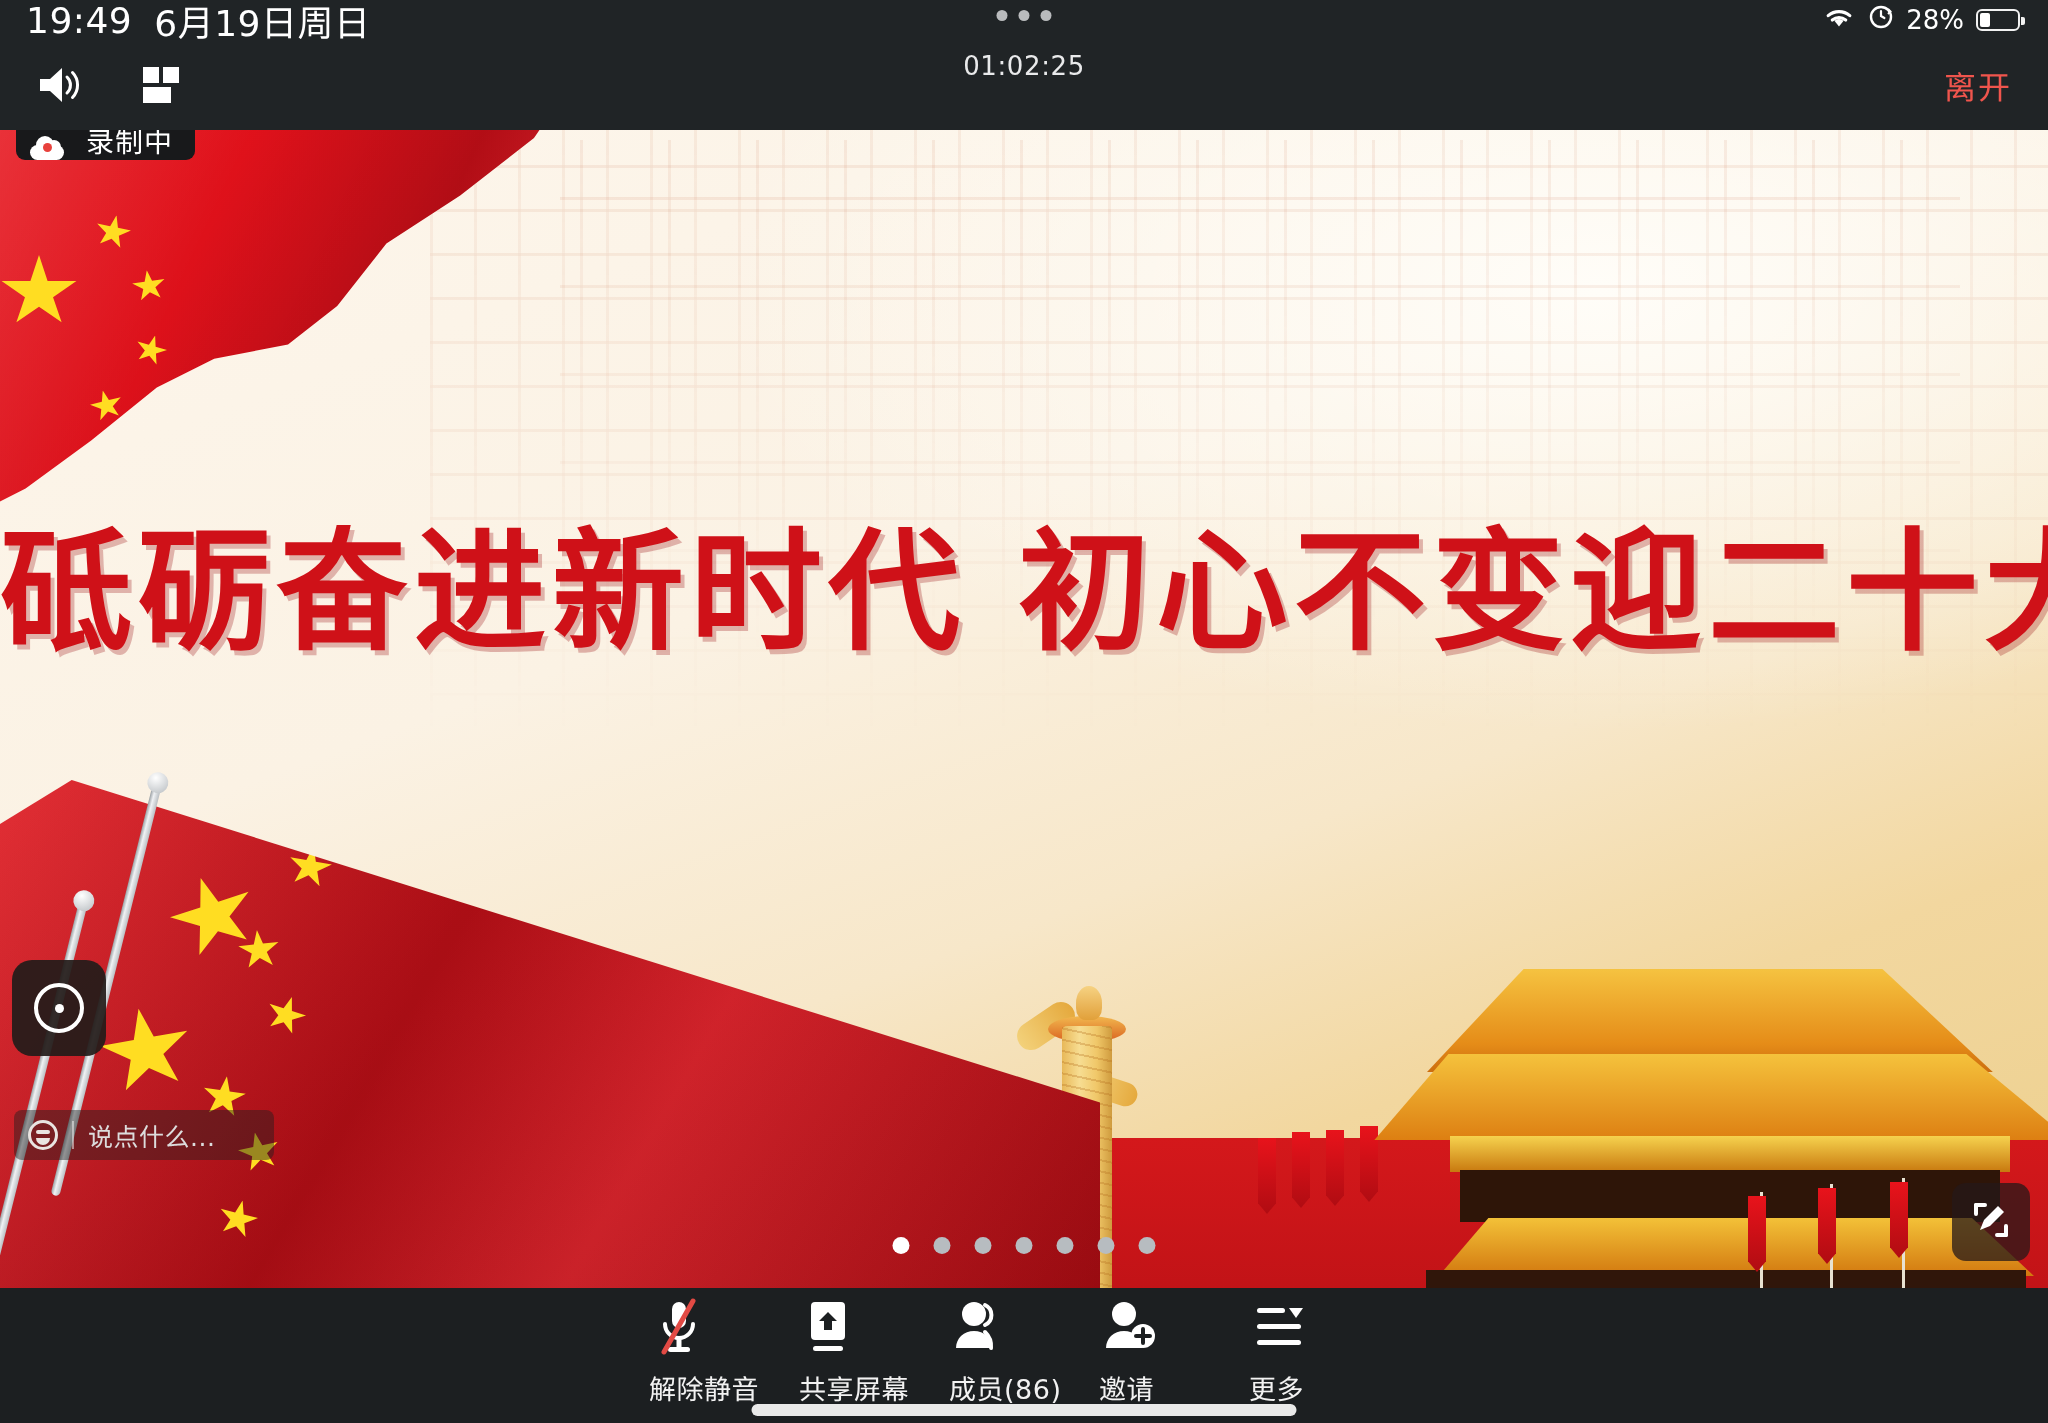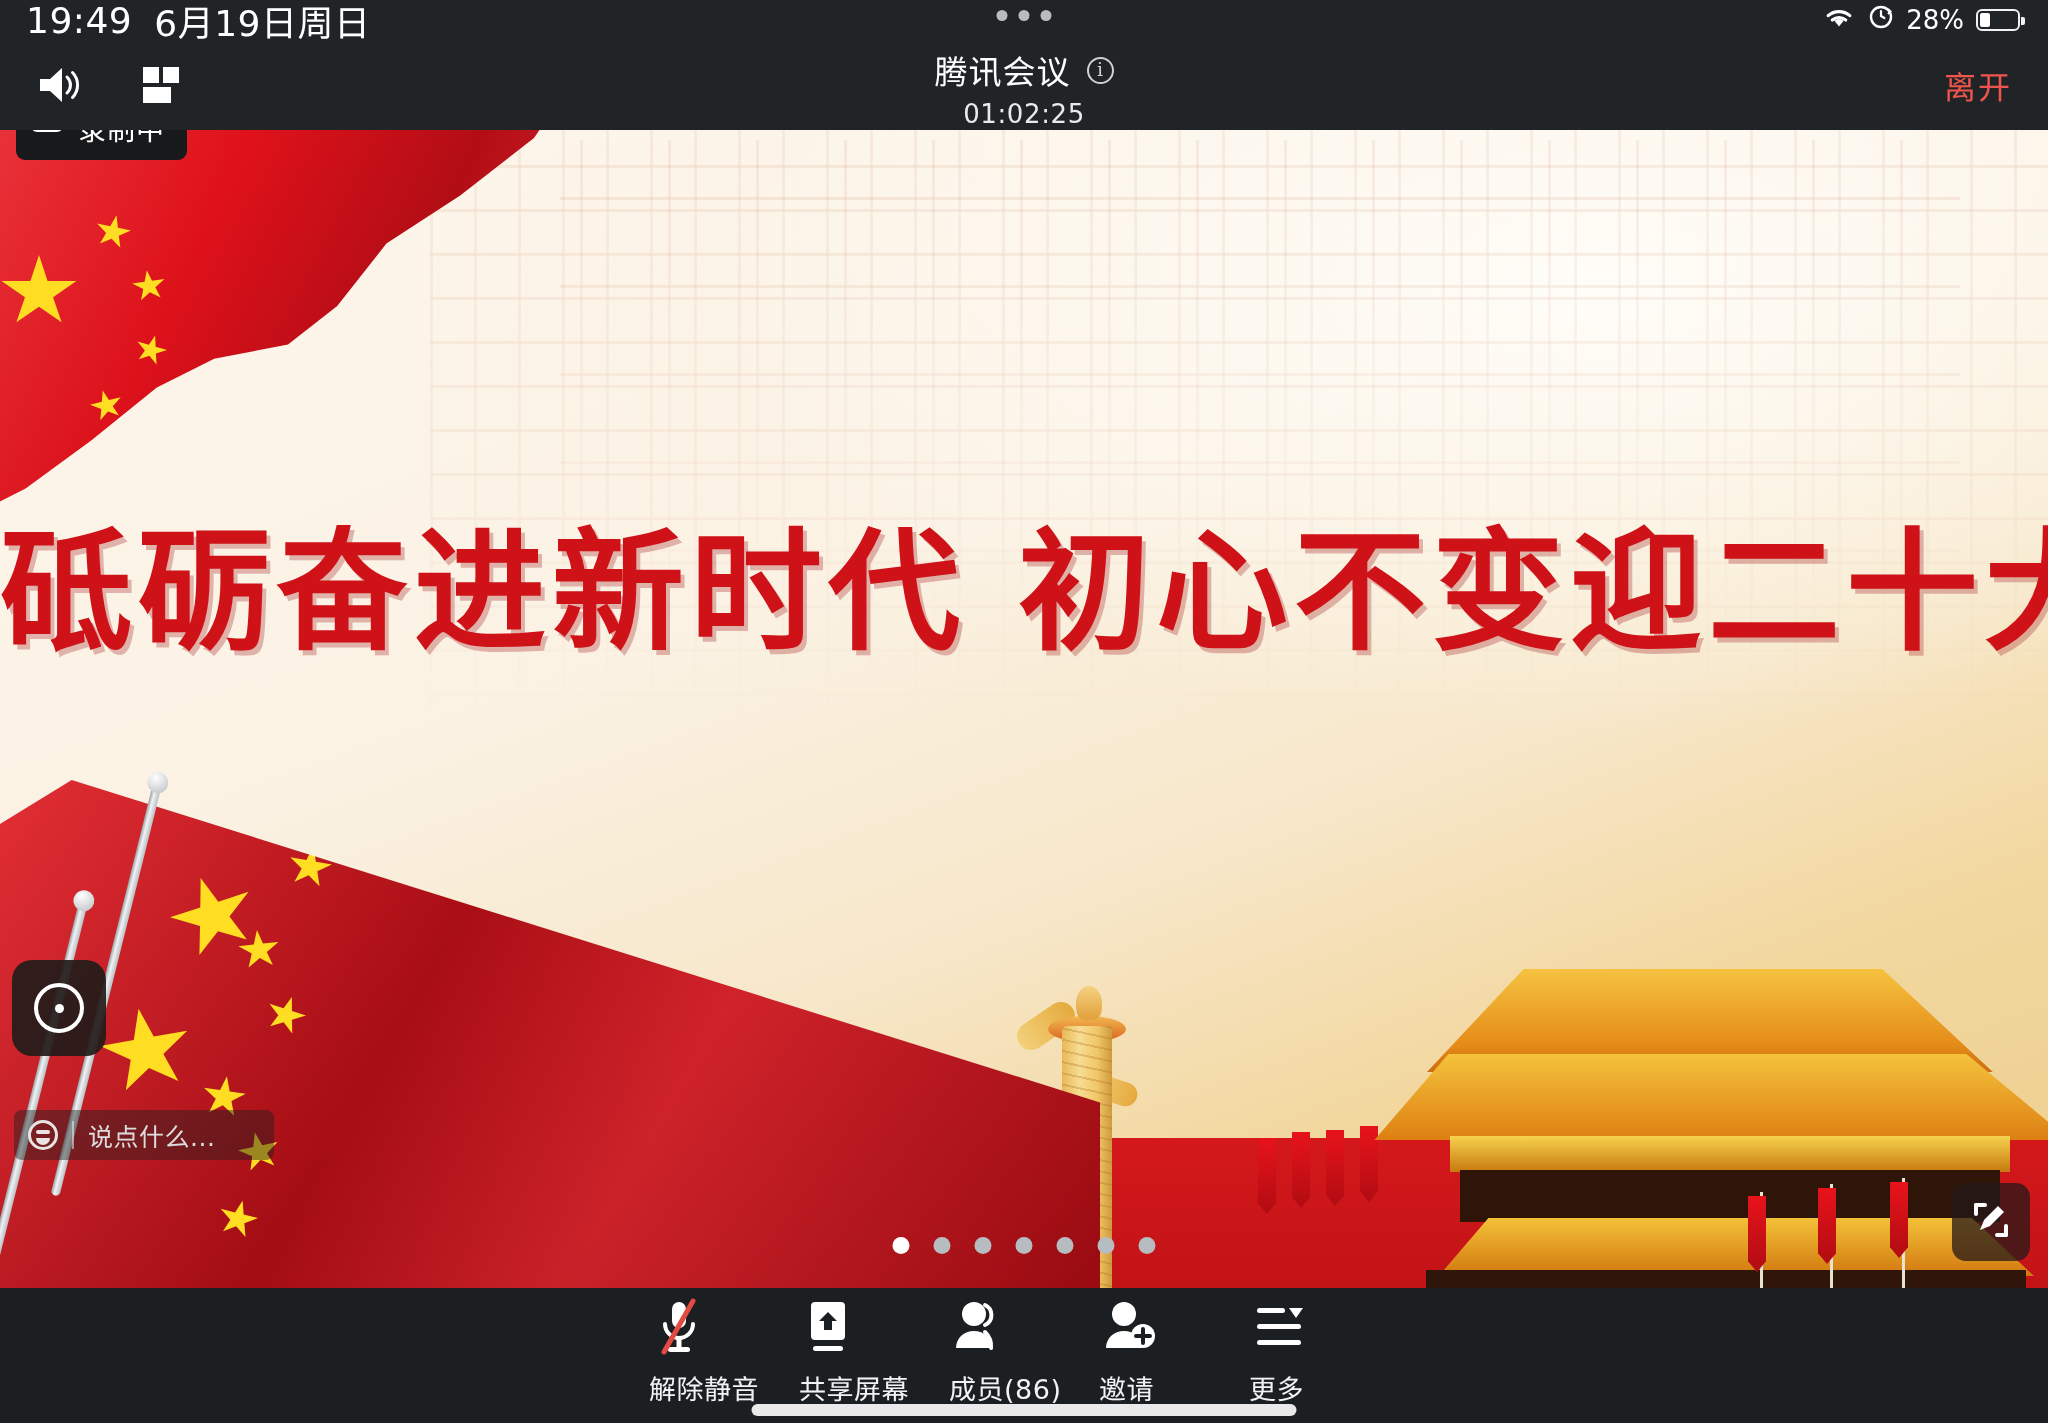--- a/index.html
+++ b/index.html
@@ -230,21 +230,21 @@
     position:absolute; right:26px; top:630px; z-index:4;
     font-size:50px; font-weight:800; color:#2b1a12; letter-spacing:1px;
     white-space:nowrap;
   }
 
   
   .rec-badge{
     position:absolute; left:16px; top:8px; z-index:30;
     height:52px; padding:0 22px 0 14px; border-radius:9px;
     background:#18191b; color:#fff;
-    display:flex; align-items:flex-start; gap:14px;
+    display:flex; align-items:flex-end; gap:22px;
     font-size:28px; letter-spacing:1px;
   }
   .cloud-ic{ position:relative; width:34px; height:24px;}
   .cloud-ic .c1{position:absolute;left:0;bottom:0;width:34px;height:15px;background:#fff;border-radius:9px;}
   .cloud-ic .c2{position:absolute;left:6px;top:0;width:18px;height:18px;background:#fff;border-radius:50%;}
   .cloud-ic .c3{position:absolute;left:17px;top:4px;width:14px;height:14px;background:#fff;border-radius:50%;}
   .cloud-ic .dot{position:absolute;left:13px;top:7px;width:9px;height:9px;background:#e8413c;border-radius:50%;z-index:2;}
 
   .float-panel{
     position:absolute; left:12px; top:860px; width:94px; height:96px;
@@ -361,24 +361,20 @@
         </svg>
     </span>
     <span class="ic-btn">
       <svg width="44" height="44" viewBox="0 0 44 44">
           <path d="M4 4h16v16H4zM4 24h28v16H4zM24 4h16v16H24z" fill="#fff"></path>
         </svg>
     </span>
   </div>
 
   <div class="title-block">
-    <div class="title-row">
-      <span class="tt">腾讯会议</span>
-      <span class="info-ic">i</span>
-    </div>
     <div class="timer">01:02:25</div>
   </div>
 
   <div class="leave">离开</div>
 </div>
 
 <div class="stage">
 
   <div class="slide">
 

